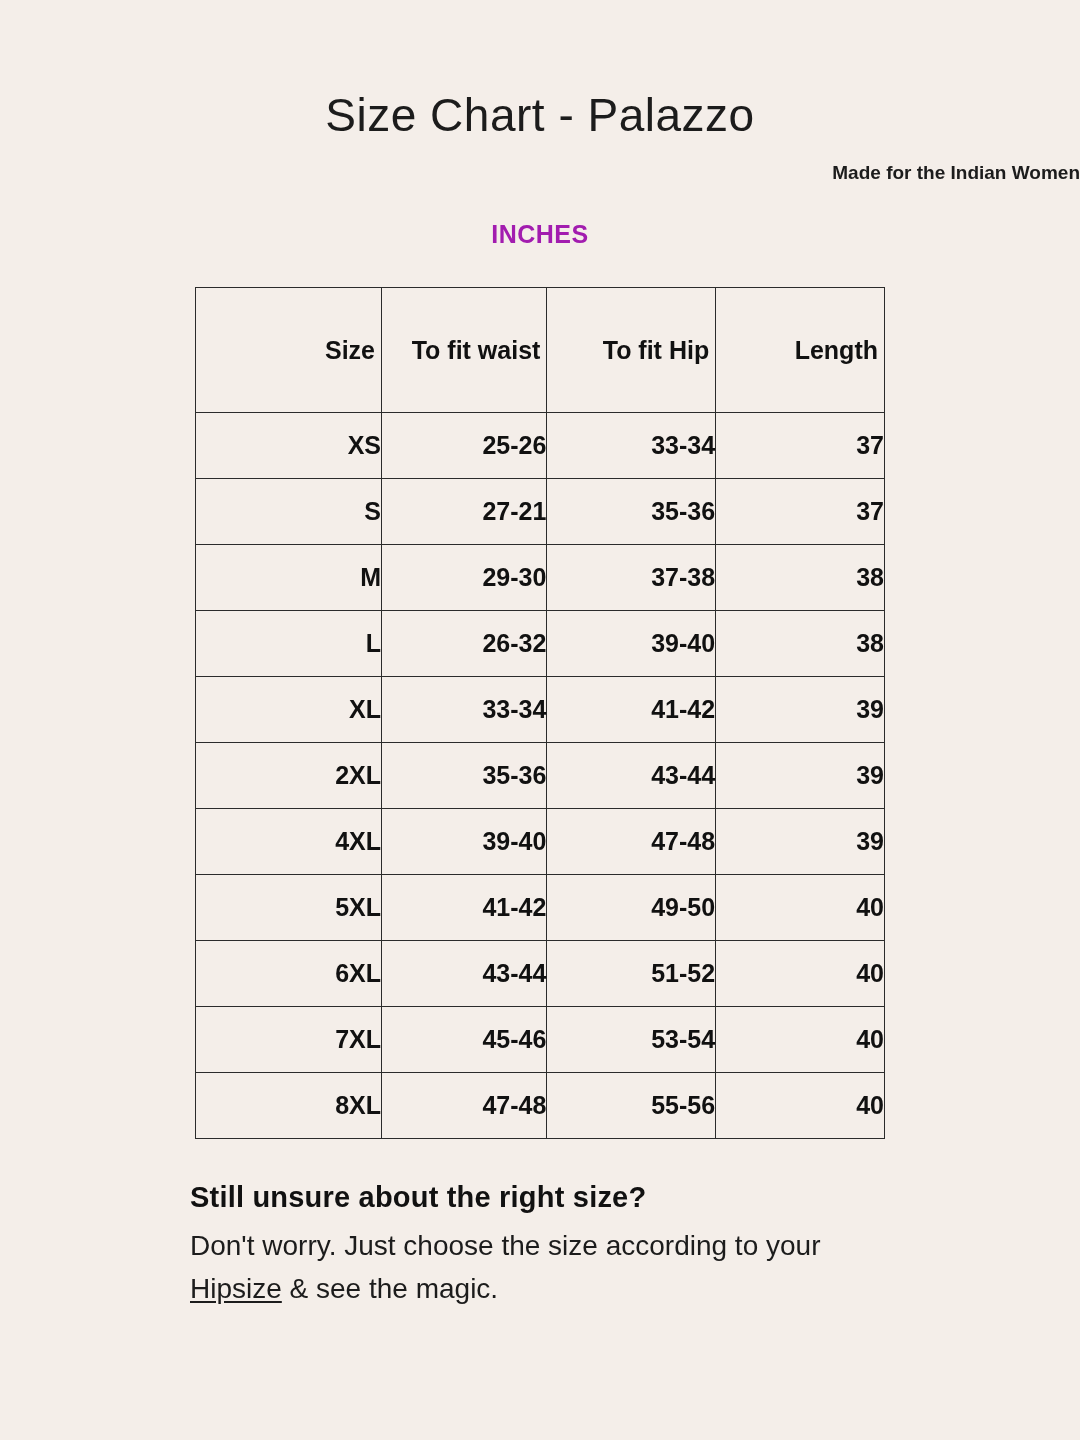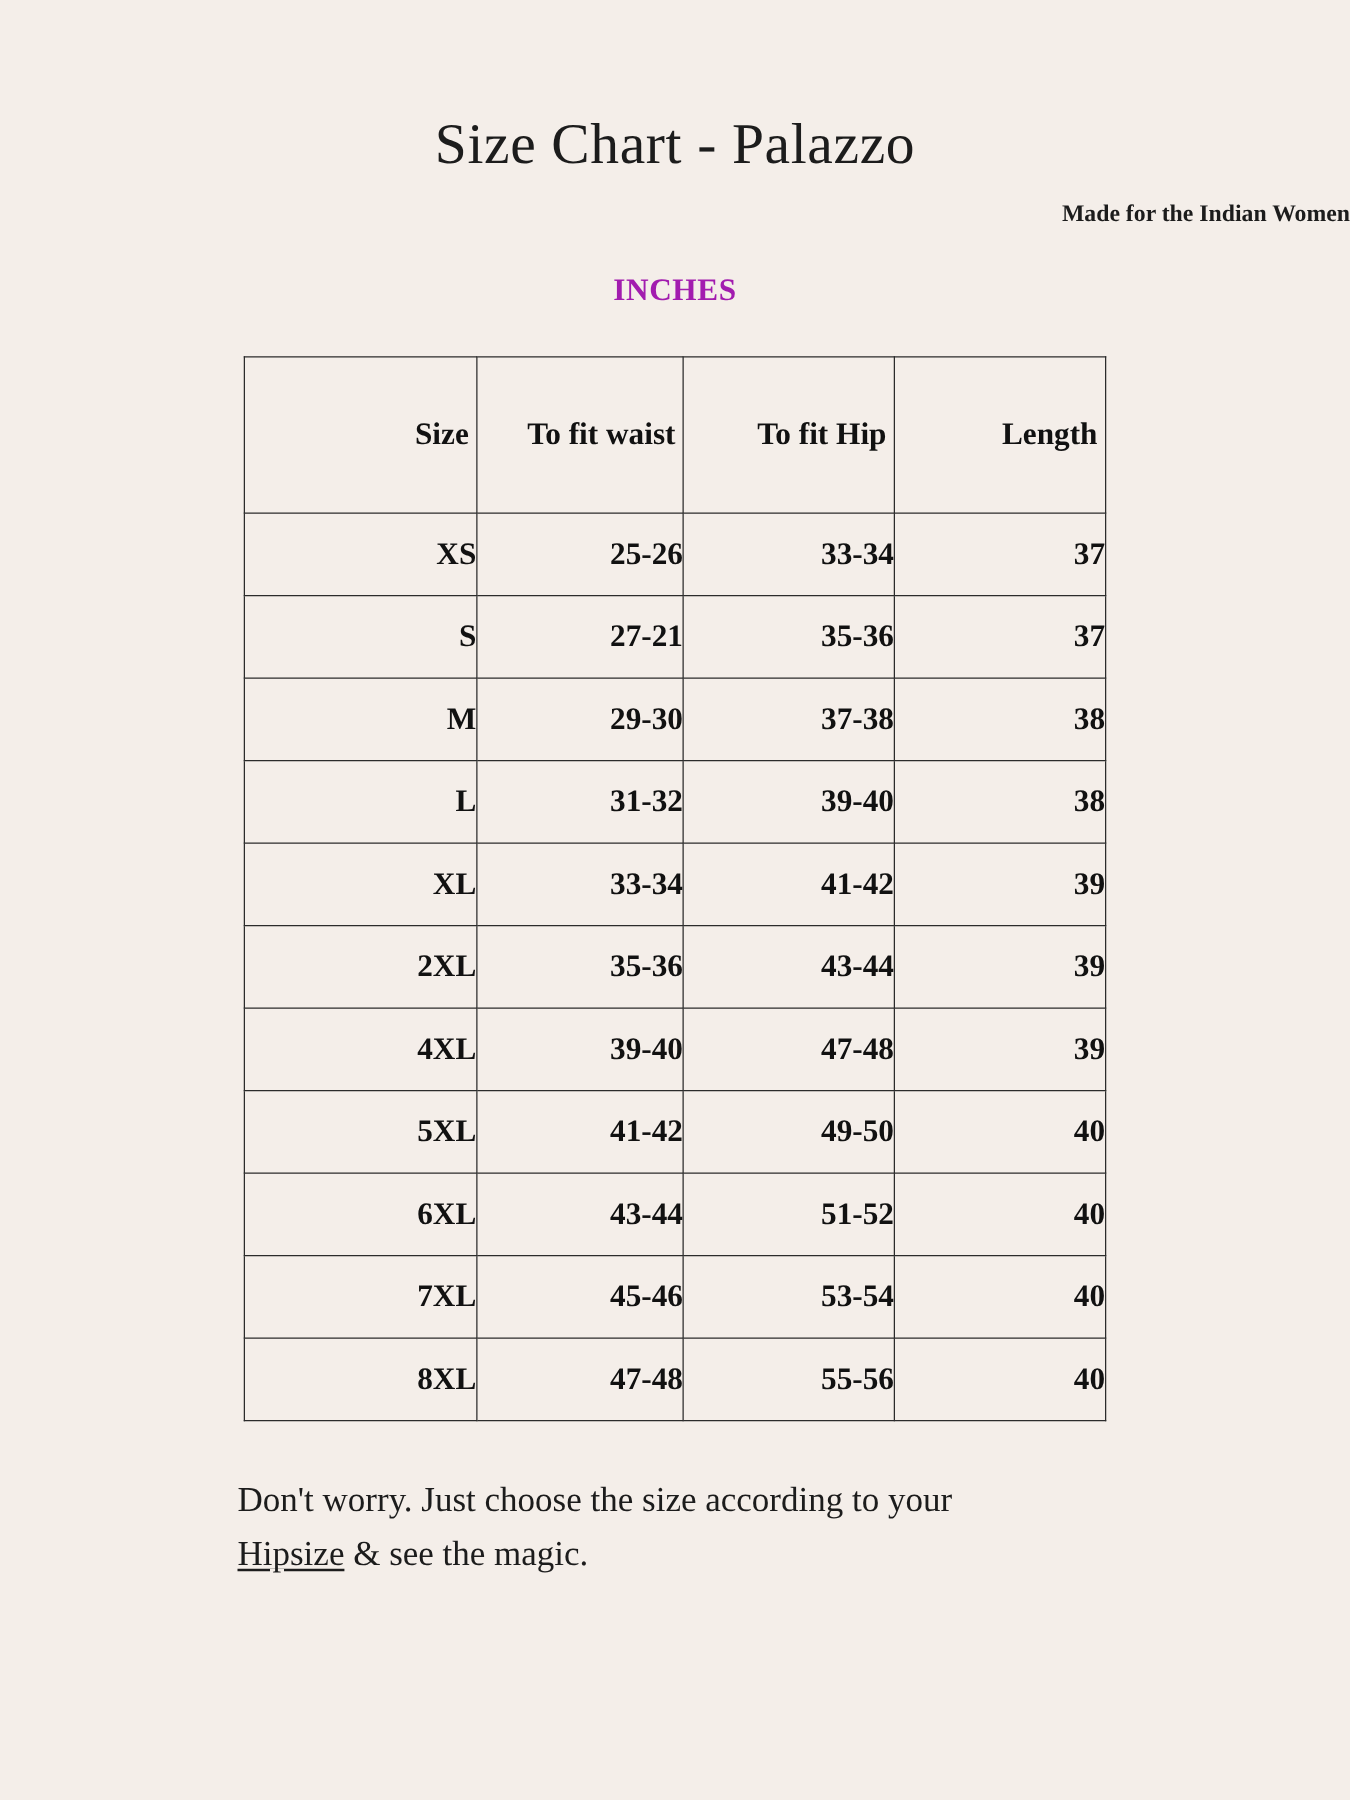--- a/index.html
+++ b/index.html
@@ -12,21 +12,20 @@
     background: #f4eee9;
     font-family: "Liberation Sans", sans-serif;
     color: #1a1a1a;
     overflow: hidden;
   }
   .page {
     width: 1080px;
     height: 1020px;
     position: relative;
     box-sizing: border-box;
-    font-family: Liberation Serif, serif;
   }
   .title {
     text-align: center;
     font-size: 46px;
     font-weight: 400;
     letter-spacing: 0.5px;
     margin: 0;
     padding-top: 88px;
     color: #1c1c1c;
   }
@@ -143,21 +142,21 @@
           <td>37</td>
         </tr>
         <tr>
           <td>M</td>
           <td>29-30</td>
           <td>37-38</td>
           <td>38</td>
         </tr>
         <tr>
           <td>L</td>
-          <td>31-32</td>
+          <td>26-32</td>
           <td>39-40</td>
           <td>38</td>
         </tr>
         <tr>
           <td>XL</td>
           <td>33-34</td>
           <td>41-42</td>
           <td>39</td>
         </tr>
         <tr>
@@ -194,17 +193,18 @@
           <td>8XL</td>
           <td>47-48</td>
           <td>55-56</td>
           <td>40</td>
         </tr>
       </tbody>
     </table>
   </div>
 
   <div class="footer">
+    <p class="footer-heading">Still unsure about the right size?</p>
     <p class="footer-text">Don't worry. Just choose the size according to your</p>
     <p class="footer-text"><span class="underline">Hipsize</span><span> &amp; see the magic.</span></p>
   </div>
 
 </div>
 
 </body></html>

